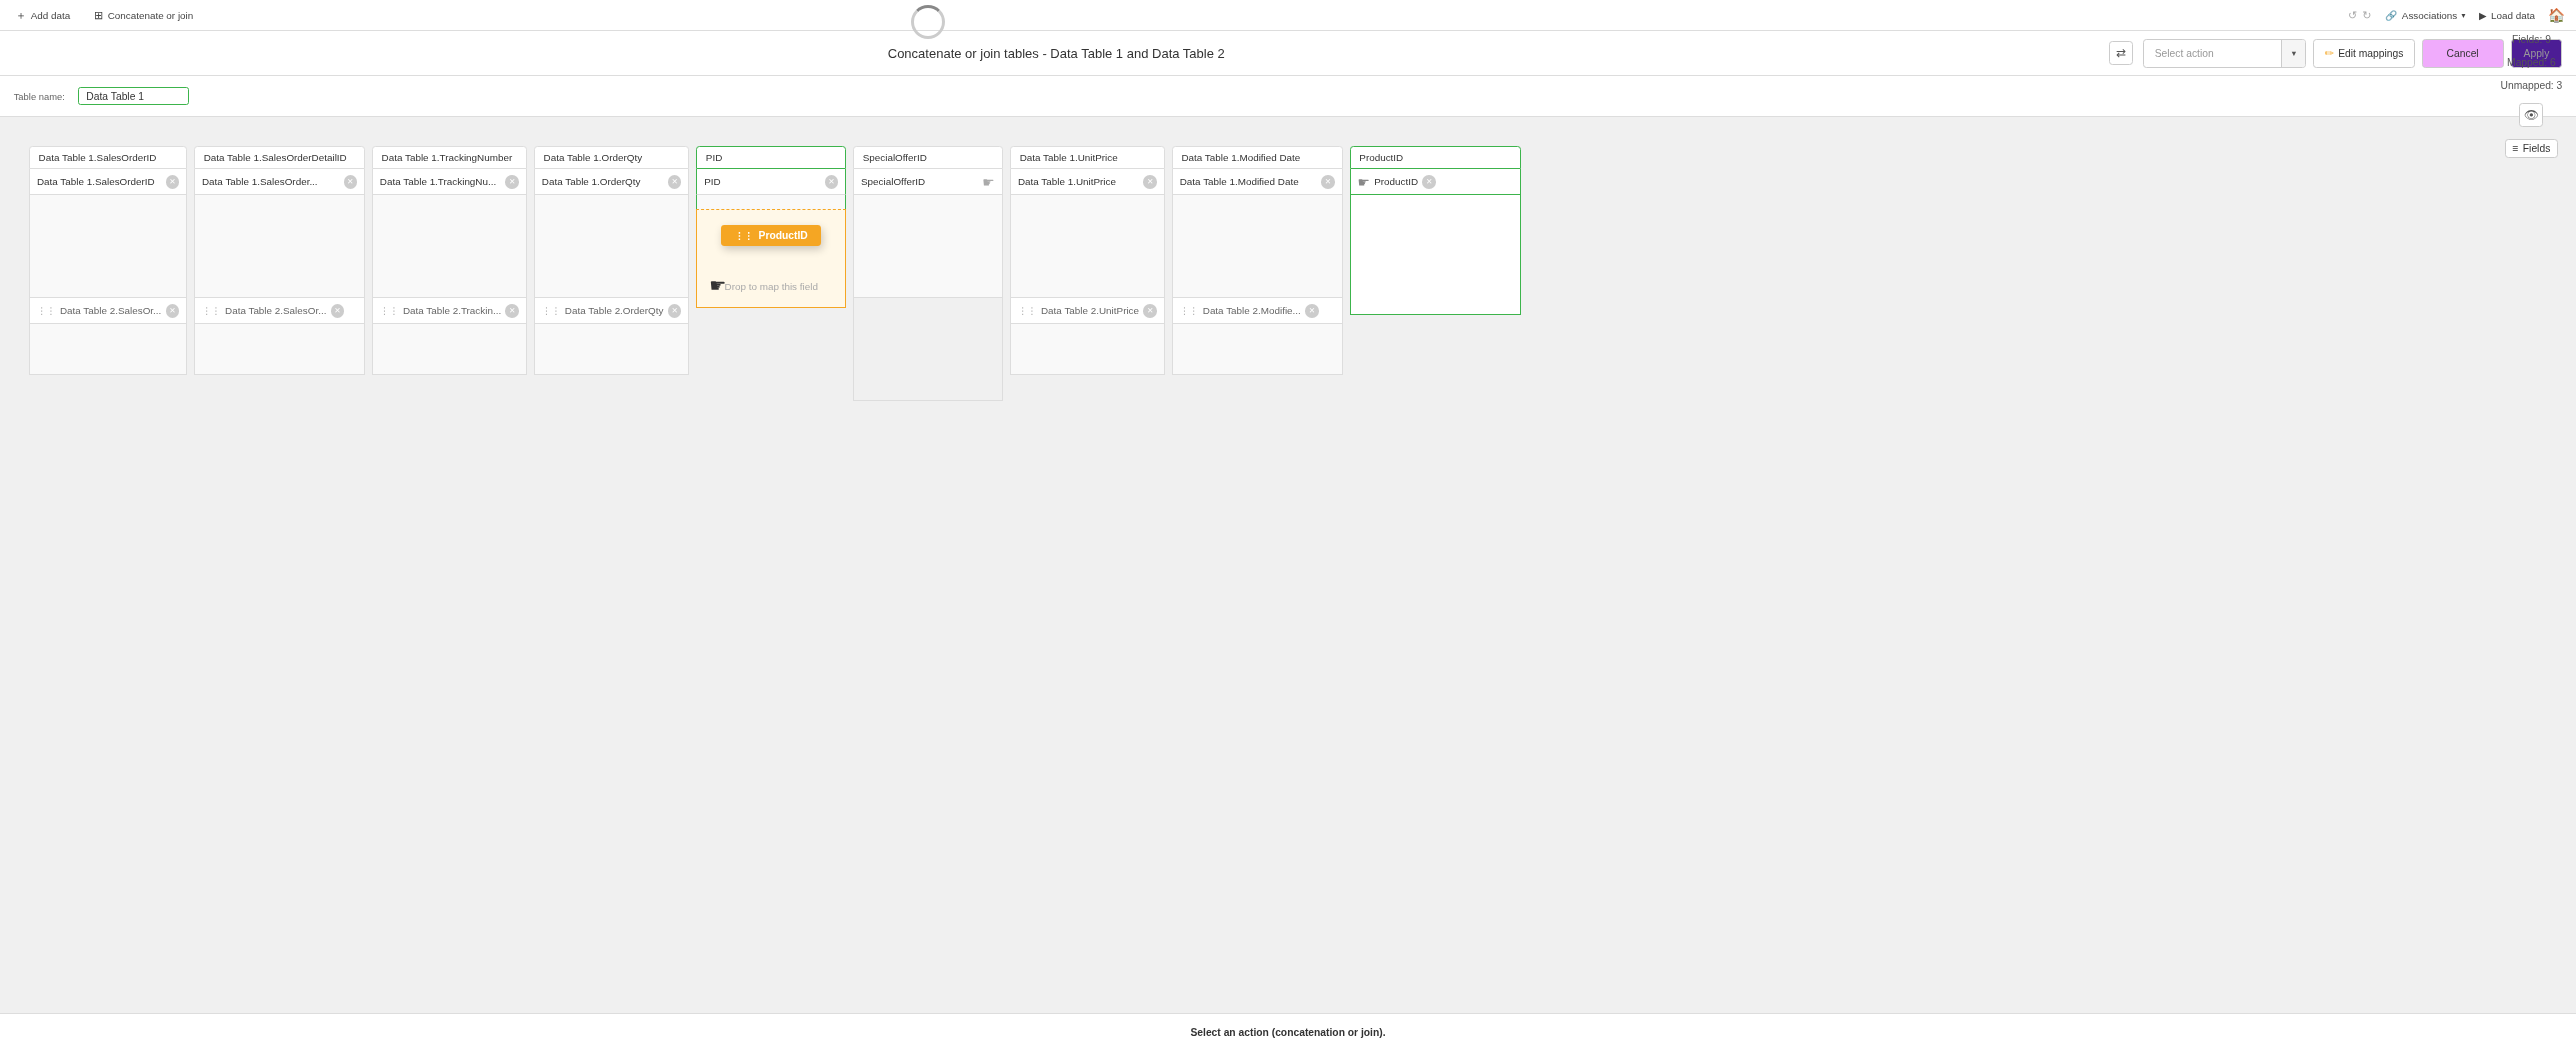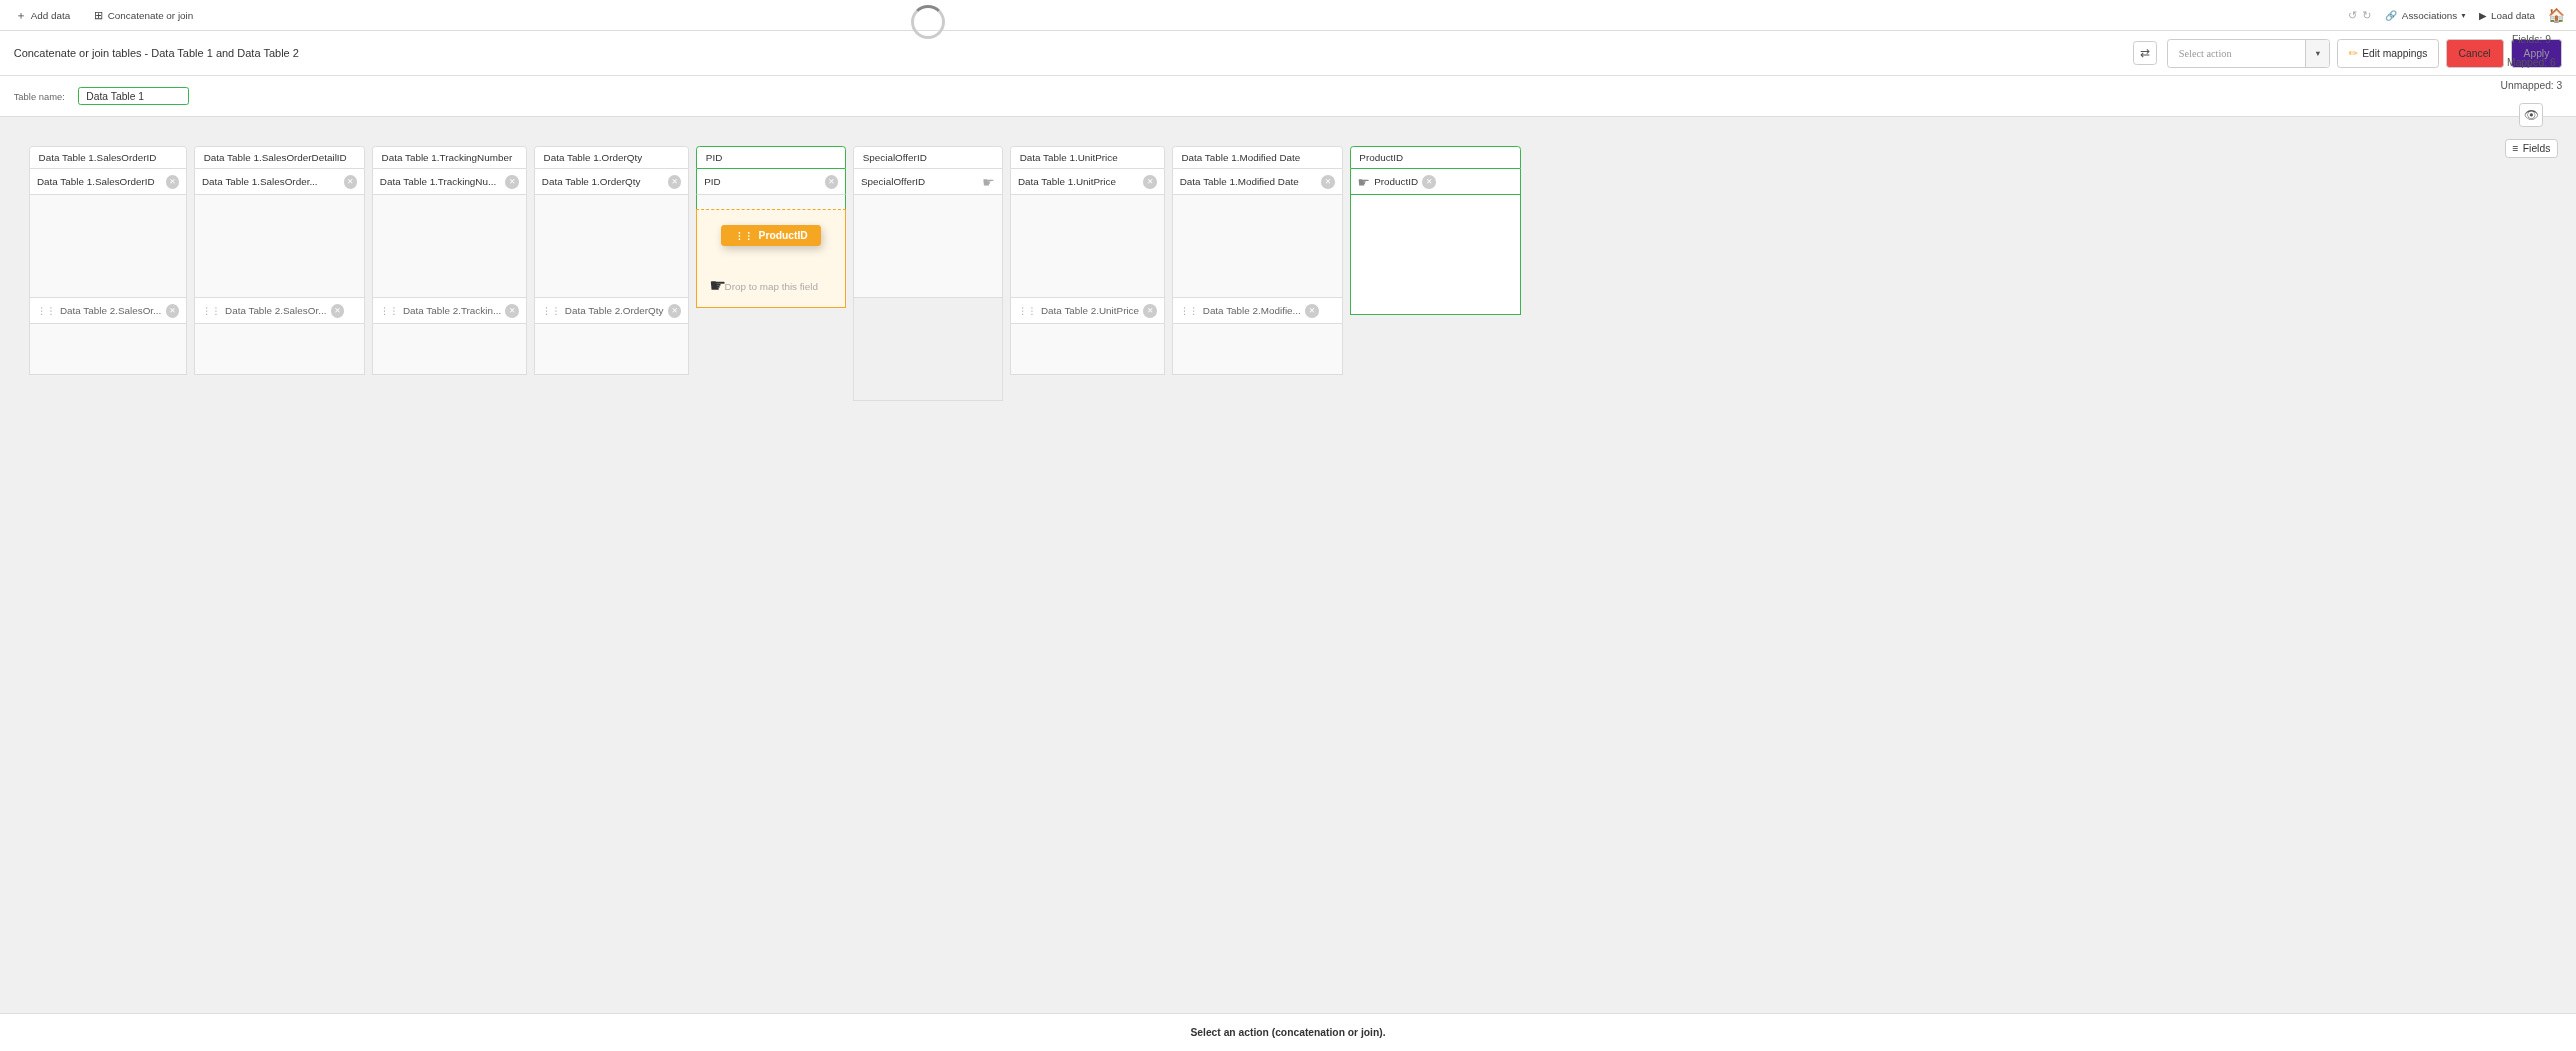--- a/index.html
+++ b/index.html
@@ -81,24 +81,25 @@
     .action-bar {
       height: 45px;
       background: #fff;
       border-bottom: 0.9px solid #ddd;
       display: flex;
       align-items: center;
       padding: 0 13.7px;
       gap: 10.3px;
     }
     .action-title {
-      font-size: 11px;
+      font-size: 13px;
       color: #333;
       font-weight: 500;
       flex: 1;
+      text-align: center;
     }
     .swap-btn {
       width: 24px;
       height: 24px;
       border: 0.9px solid #ccc;
       border-radius: 3.4px;
       display: flex;
       align-items: center;
       justify-content: center;
       cursor: pointer;
@@ -111,21 +112,20 @@
       align-items: center;
       gap: 6.9px;
     }
     .select-action-wrap {
       display: flex;
       align-items: center;
       border: 0.9px solid #ccc;
       border-radius: 3.4px;
       overflow: hidden;
       height: 29px;
-      font-family: Liberation Serif, serif;
     }
     .select-action-input {
       padding: 0 10.3px;
       color: #999;
       font-size: 10.3px;
       min-width: 137px;
       background: #fff;
       border: none;
       outline: none;
       cursor: pointer;
@@ -150,24 +150,24 @@
       border: 0.9px solid #ccc;
       border-radius: 3.4px;
       padding: 0 10.3px;
       height: 29px;
       cursor: pointer;
       font-size: 10.3px;
       color: #333;
     }
     .edit-icon { color: #f5a623; font-size: 11px; }
     .cancel-btn {
-      background: #ef4444;
+      background: #f0abfc;
       border: 0.9px solid #ccc;
       border-radius: 3.4px;
-      padding: 0 12px;
+      padding: 0 24px;
       height: 29px;
       cursor: pointer;
       font-size: 10.3px;
       color: #333;
     }
     .apply-btn {
       background: #4c1d95;
       border: 0.9px solid #ccc;
       border-radius: 3.4px;
       padding: 0 12px;

